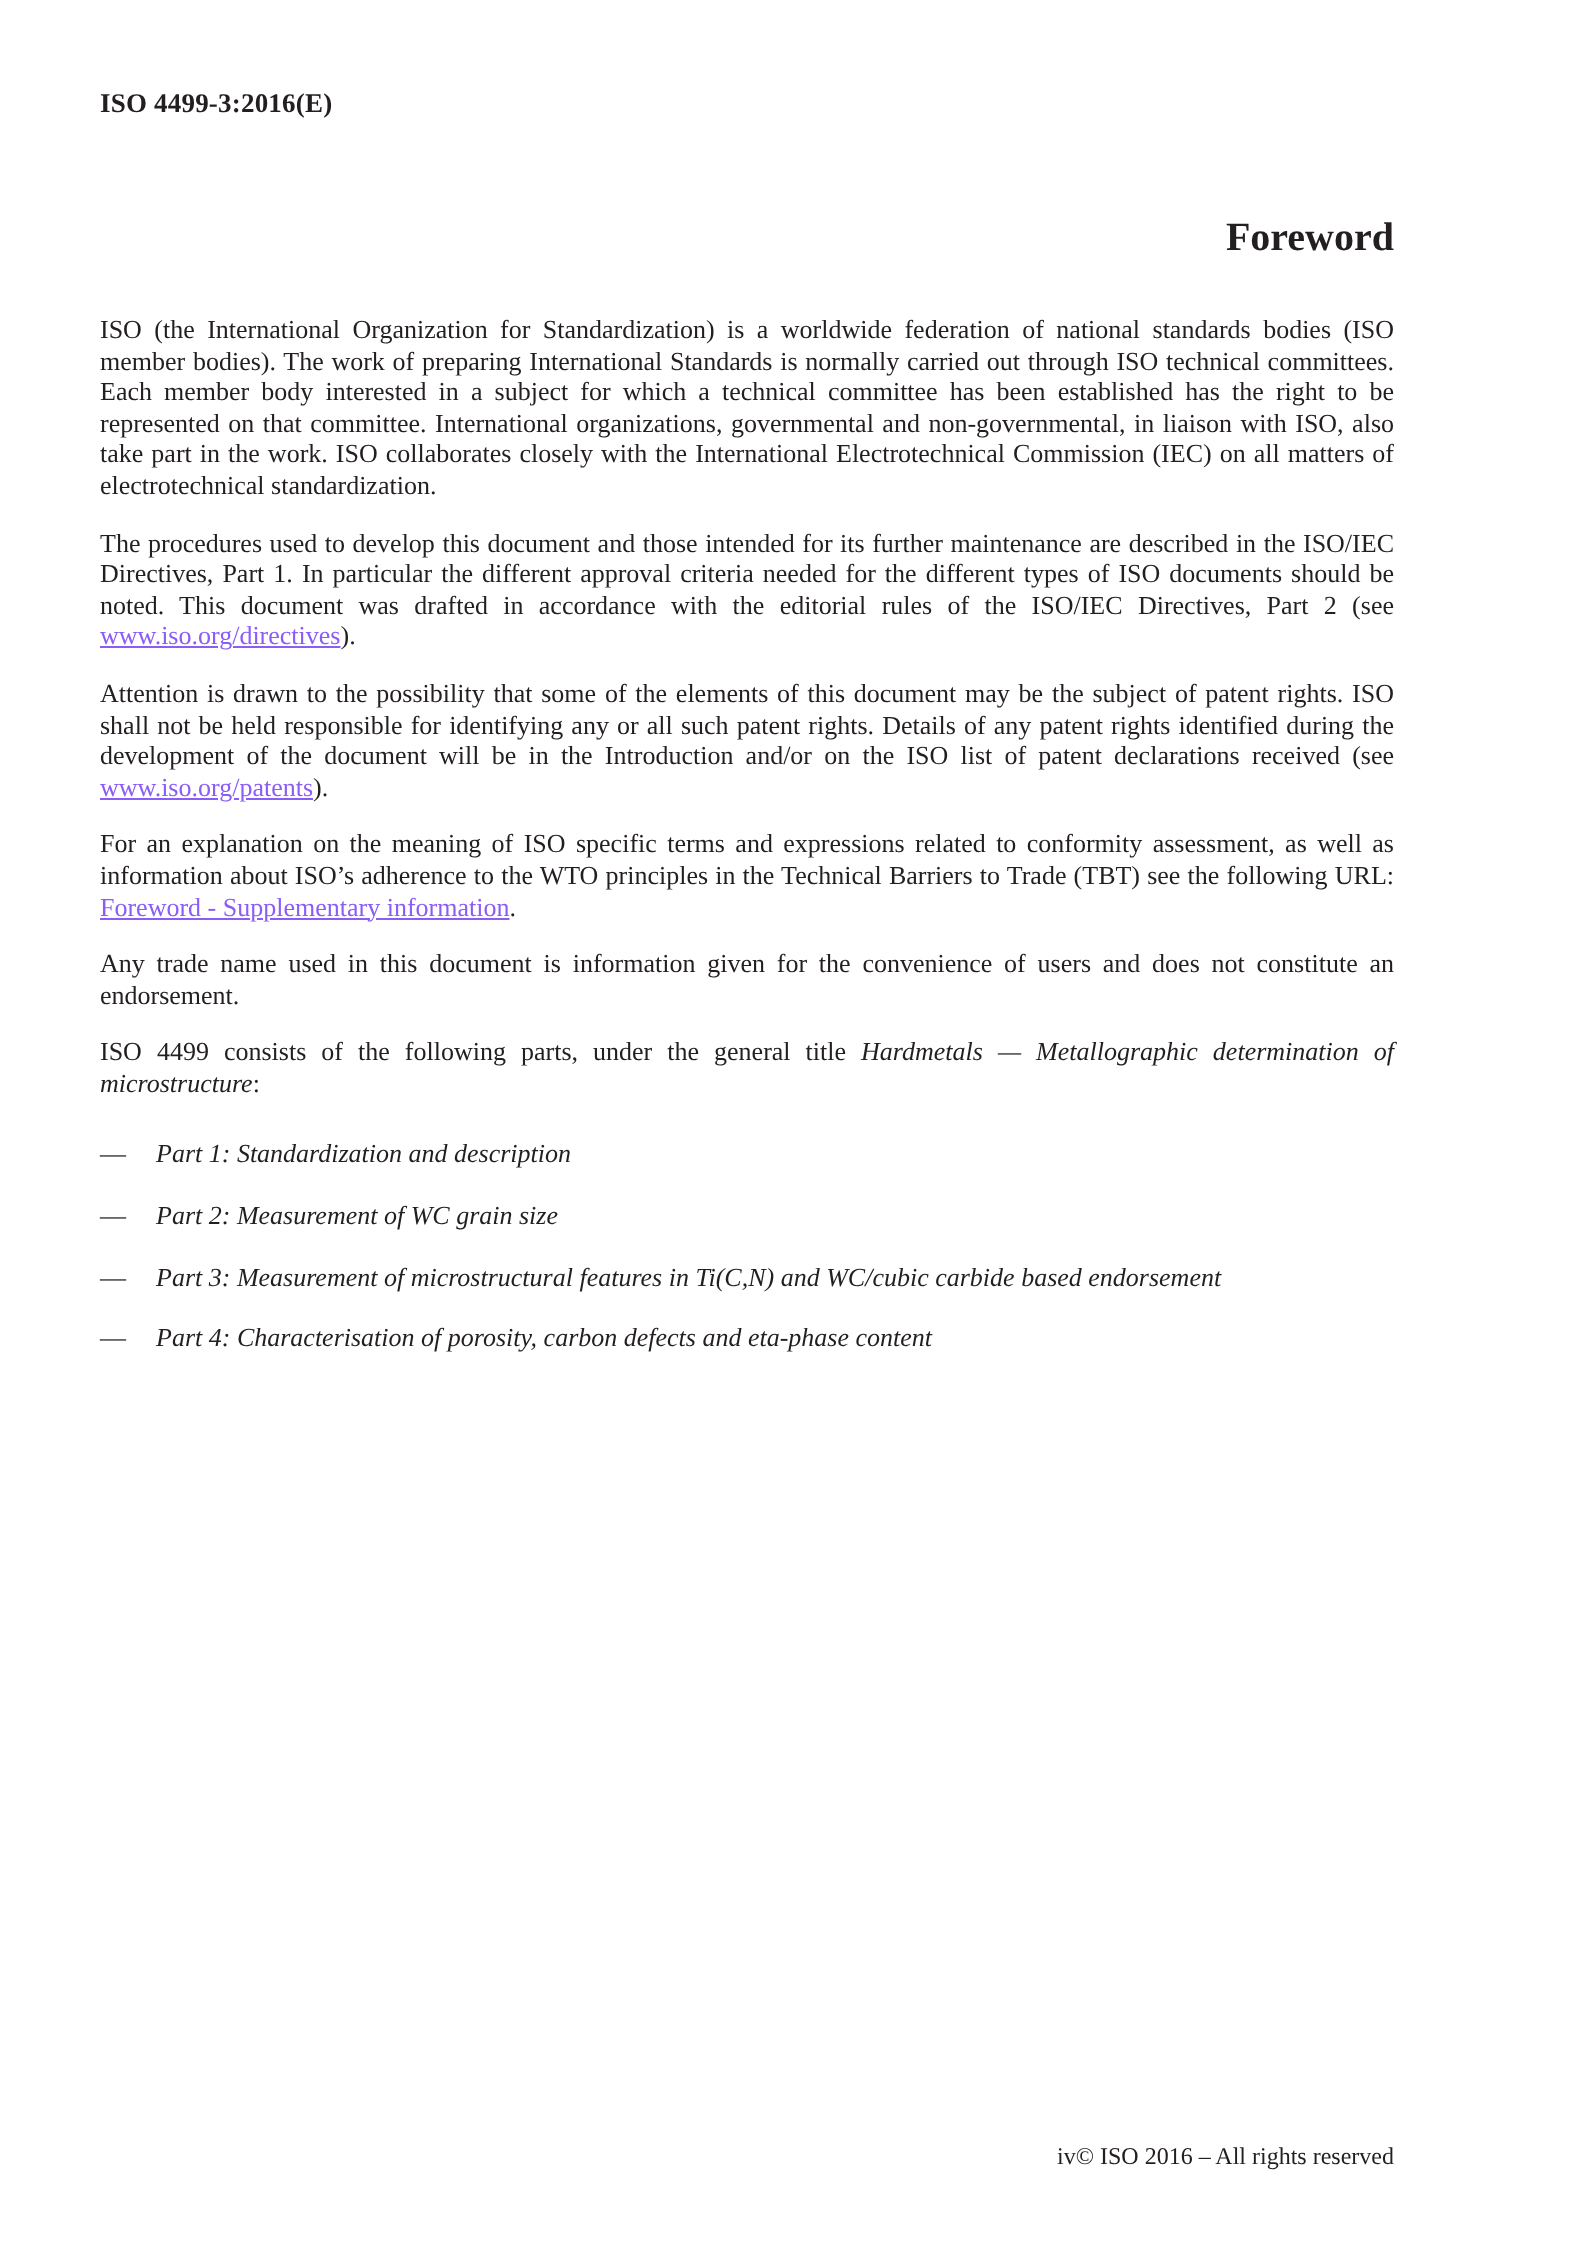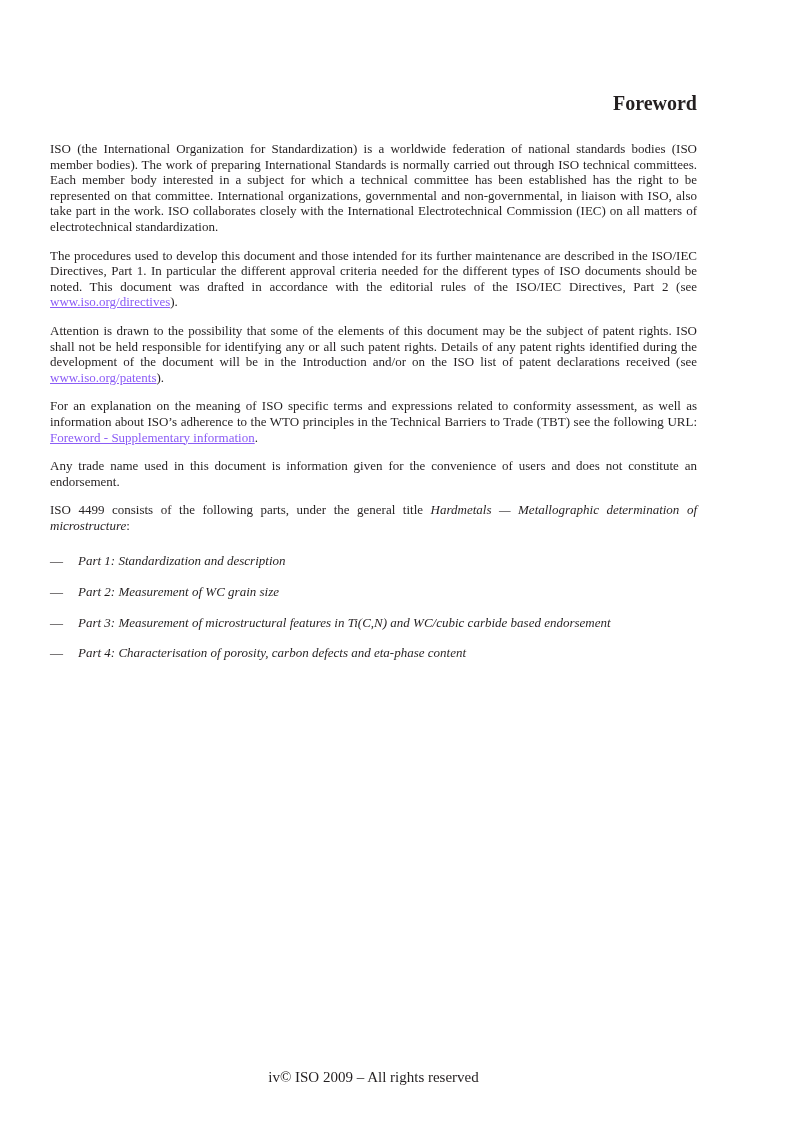--- a/index.html
+++ b/index.html
@@ -57,30 +57,31 @@
   ul.parts-list .part-text {
     font-style: italic;
     flex: 1;
   }
   .footer {
     position: absolute;
     left: 50px;
     right: 96px;
     bottom: 36px;
     display: flex;
-    justify-content: center;
-    font-size: 15px;
+    justify-content: flex-end;
+    font-size: 12px;
   }
 </style>
 </head>
 <body>
 
 <div class="page">
   <div class="content">
 
+    <div class="doc-id">ISO 4499-3:2016(E)</div>
 
     <h1 class="foreword-title">Foreword</h1>
 
     <p class="body-para">ISO (the International Organization for Standardization) is a worldwide federation of national standards bodies (ISO member bodies). The work of preparing International Standards is normally carried out through ISO technical committees. Each member body interested in a subject for which a technical committee has been established has the right to be represented on that committee. International organizations, governmental and non-governmental, in liaison with ISO, also take part in the work. ISO collaborates closely with the International Electrotechnical Commission (IEC) on all matters of electrotechnical standardization.</p>
 
     <p class="body-para"><span>The procedures used to develop this document and those intended for its further maintenance are described in the ISO/IEC Directives, Part 1. In particular the different approval criteria needed for the different types of ISO documents should be noted. This document was drafted in accordance with the editorial rules of the ISO/IEC Directives, Part 2 (see </span><a class="doc-link">www.iso.org/directives</a><span>).</span></p>
 
     <p class="body-para"><span>Attention is drawn to the possibility that some of the elements of this document may be the subject of patent rights. ISO shall not be held responsible for identifying any or all such patent rights. Details of any patent rights identified during the development of the document will be in the Introduction and/or on the ISO list of patent declarations received (see </span><a class="doc-link">www.iso.org/patents</a><span>).</span></p>
 
     <p class="body-para"><span>For an explanation on the meaning of ISO specific terms and expressions related to conformity assessment, as well as information about ISO’s adherence to the WTO principles in the Technical Barriers to Trade (TBT) see the following URL: </span><a class="doc-link">Foreword - Supplementary information</a><span>.</span></p>
@@ -106,15 +107,15 @@
       <li>
           <span class="dash">—</span>
           <span class="part-text">Part 4: Characterisation of porosity, carbon defects and eta-phase content</span>
         </li>
     </ul>
 
   </div>
 
   <div class="footer">
     <span>iv</span>
-    <span>© ISO 2009 – All rights reserved</span>
+    <span>© ISO 2016 – All rights reserved</span>
   </div>
 </div>
 
 </body></html>

